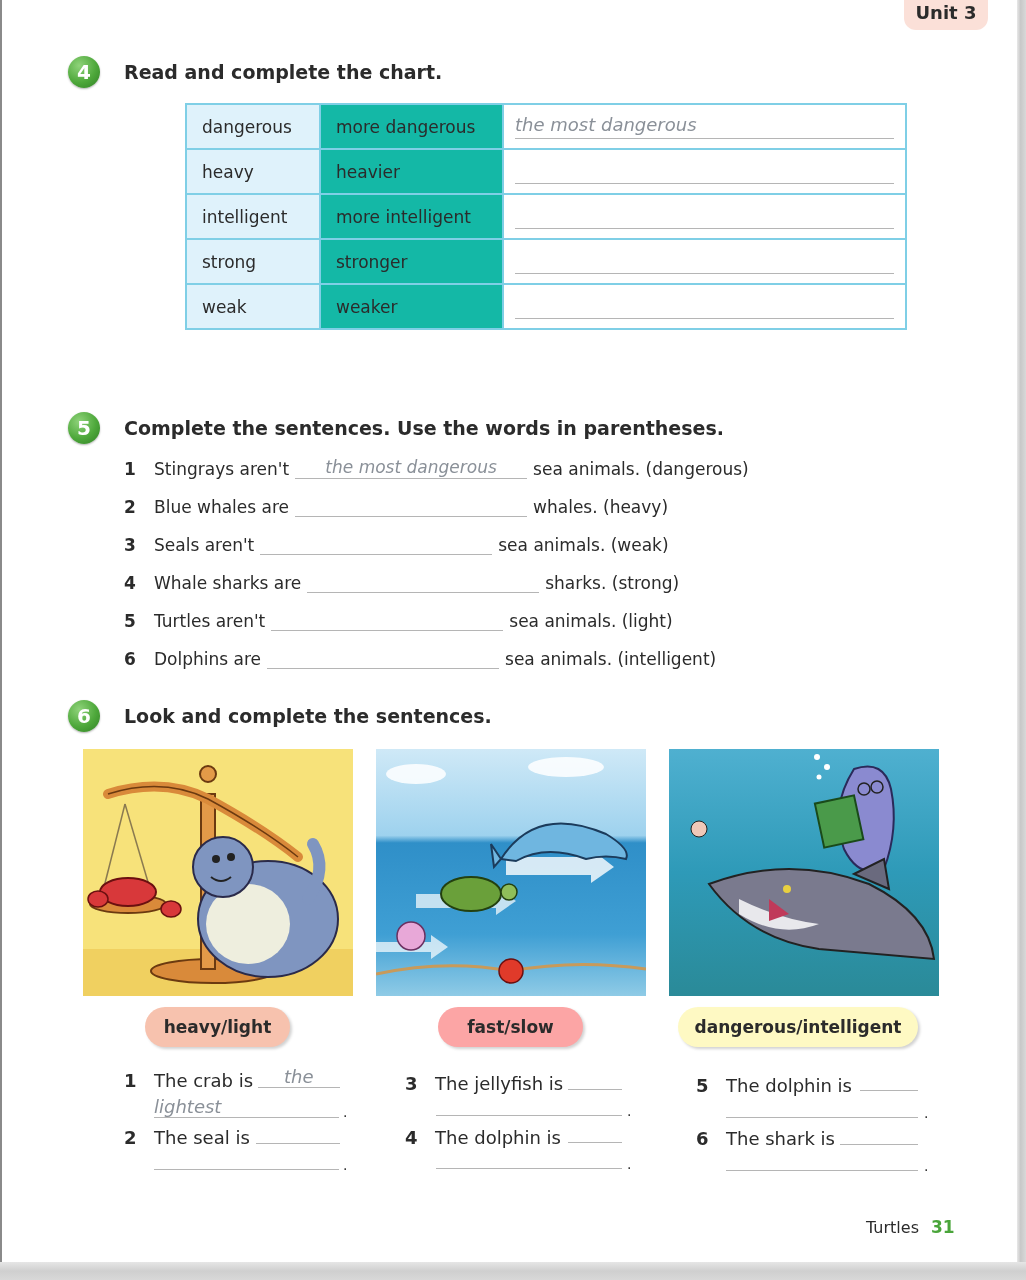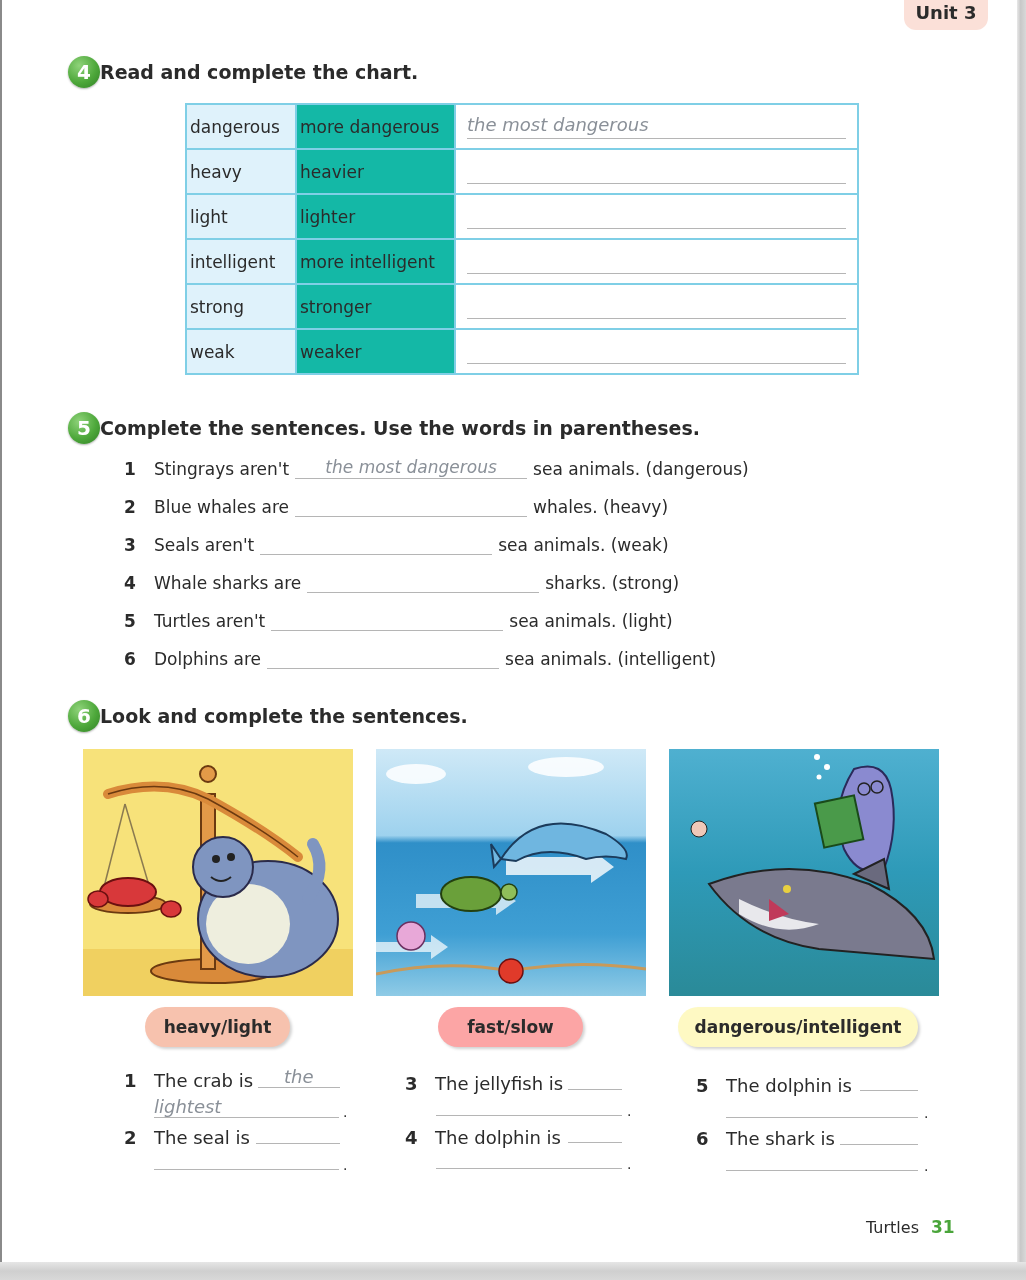--- a/index.html
+++ b/index.html
@@ -18,25 +18,25 @@
   .unit-tab { position: absolute; left: 904px; top: -8px; width: 84px; height: 38px;
     background: #fbe0d8; border-radius: 0 0 12px 12px; display: flex; align-items: flex-end;
     justify-content: center; padding-bottom: 0; }
   .unit-tab span { font-weight: bold; font-size: 18px; color: #2b2b2b; margin-bottom: 7px; }
 
   .ex-head { position: absolute; display: flex; align-items: center; }
   .ex-num { width: 32px; height: 32px; border-radius: 50%;
     background: radial-gradient(circle at 35% 30%, #8fd37a, #4ea83b 55%, #2f7f24);
     color: #fff; font-weight: bold; font-size: 20px; display: flex; align-items: center;
     justify-content: center; box-shadow: 0 1px 2px rgba(0,0,0,0.3); }
-  .ex-title { font-weight: bold; font-size: 19px; color: #2b2b2b; }
+  .ex-title { margin-left: 24px; font-weight: bold; font-size: 19px; color: #2b2b2b; }
 
   
   .chart { position: absolute; left: 185px; top: 103px; border-collapse: collapse; }
-  .chart td { border: 2px solid #7fcfe6; height: 43px; font-size: 17px; padding: 0 3px; }
+  .chart td { border: 2px solid #7fcfe6; height: 43px; font-size: 17px; padding: 0 15px; }
   .chart td.c1 { width: 102px; background: #dff2fb; }
   .chart td.c2 { width: 151px; background: #14b8a6; }
   .chart td.c3 { width: 379px; background: #ffffff; padding: 0 11px; }
   .answer-line { border-bottom: 1.5px solid #b5b5b5; height: 24px; position: relative;
     font-family: "DejaVu Sans", sans-serif; font-style: italic; color: #8a9098; font-size: 18px; line-height: 22px; }
 
   
   .sentence { position: absolute; left: 124px; font-size: 17px; display: flex; align-items: flex-end; white-space: nowrap; }
   .sentence .n { font-weight: bold; width: 30px; }
   .blank { display: inline-block; border-bottom: 1.5px solid #b5b5b5; height: 20px; margin: 0 6px;
@@ -78,27 +78,20 @@
       <tr>
     <td class="c1">dangerous</td>
     <td class="c2">more dangerous</td>
     <td class="c3">
           <div class="answer-line">the most dangerous</div>
         </td>
   </tr>
   <tr>
     <td class="c1">heavy</td>
     <td class="c2">heavier</td>
-    <td class="c3">
-          <div class="answer-line"></div>
-        </td>
-  </tr>
-  <tr>
-    <td class="c1">light</td>
-    <td class="c2">lighter</td>
     <td class="c3">
           <div class="answer-line"></div>
         </td>
   </tr>
   <tr>
     <td class="c1">intelligent</td>
     <td class="c2">more intelligent</td>
     <td class="c3">
           <div class="answer-line"></div>
         </td>

